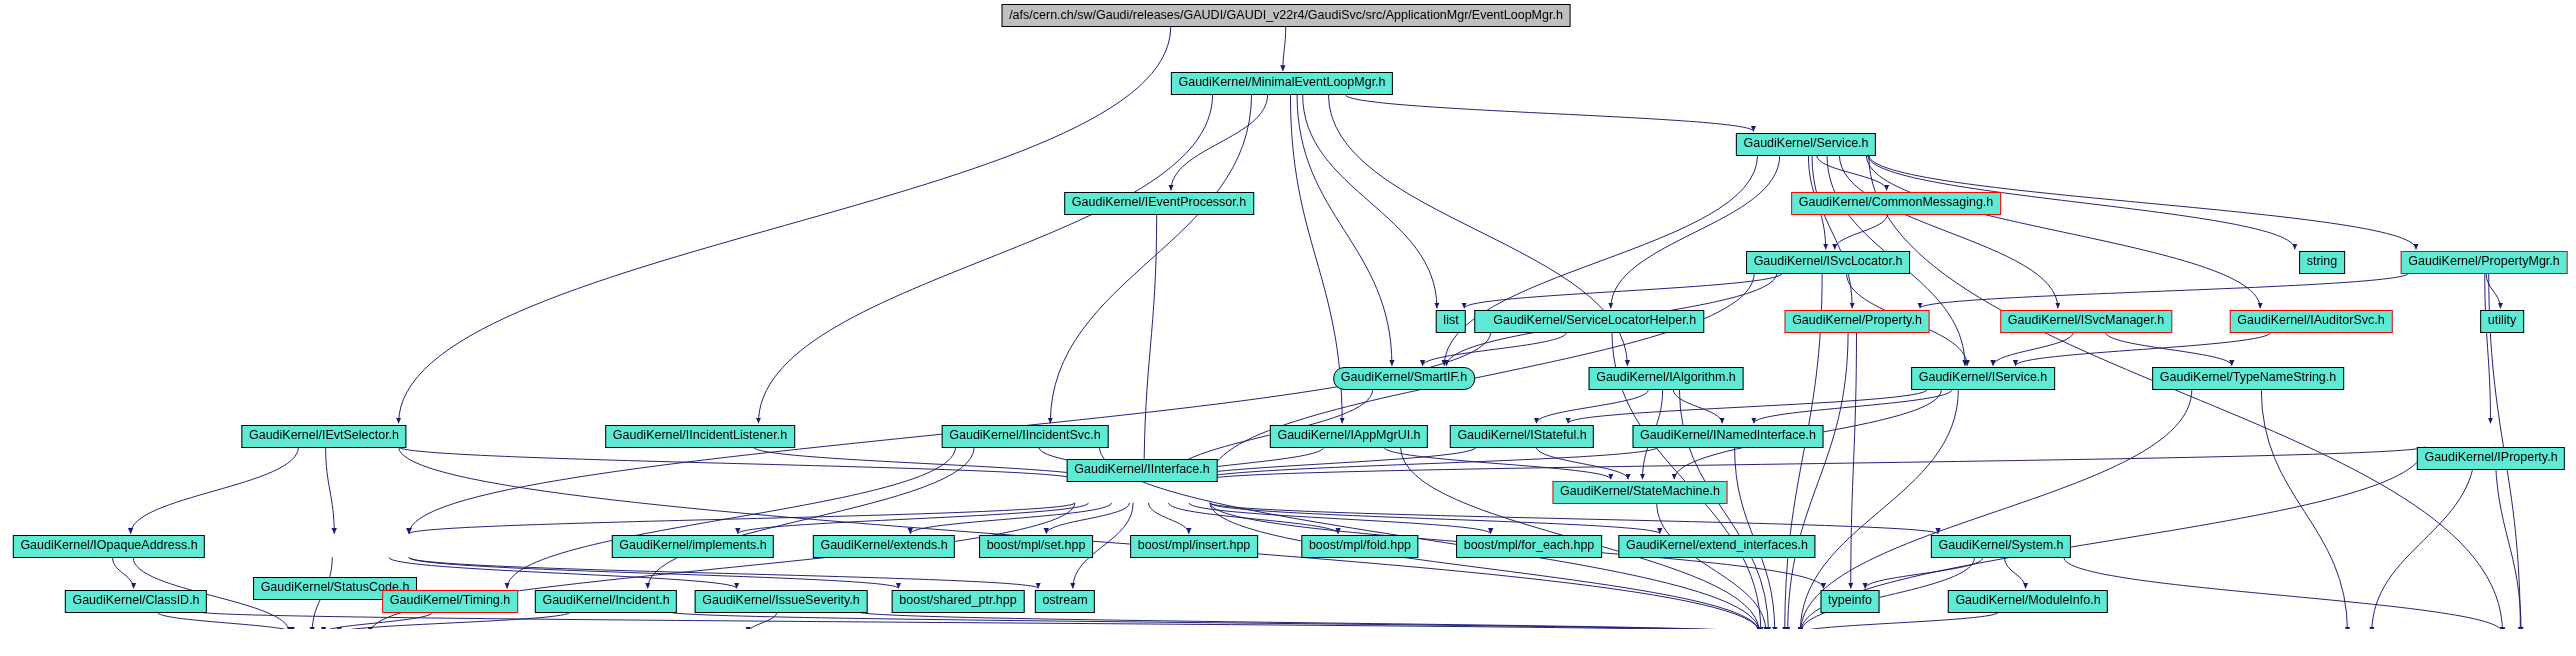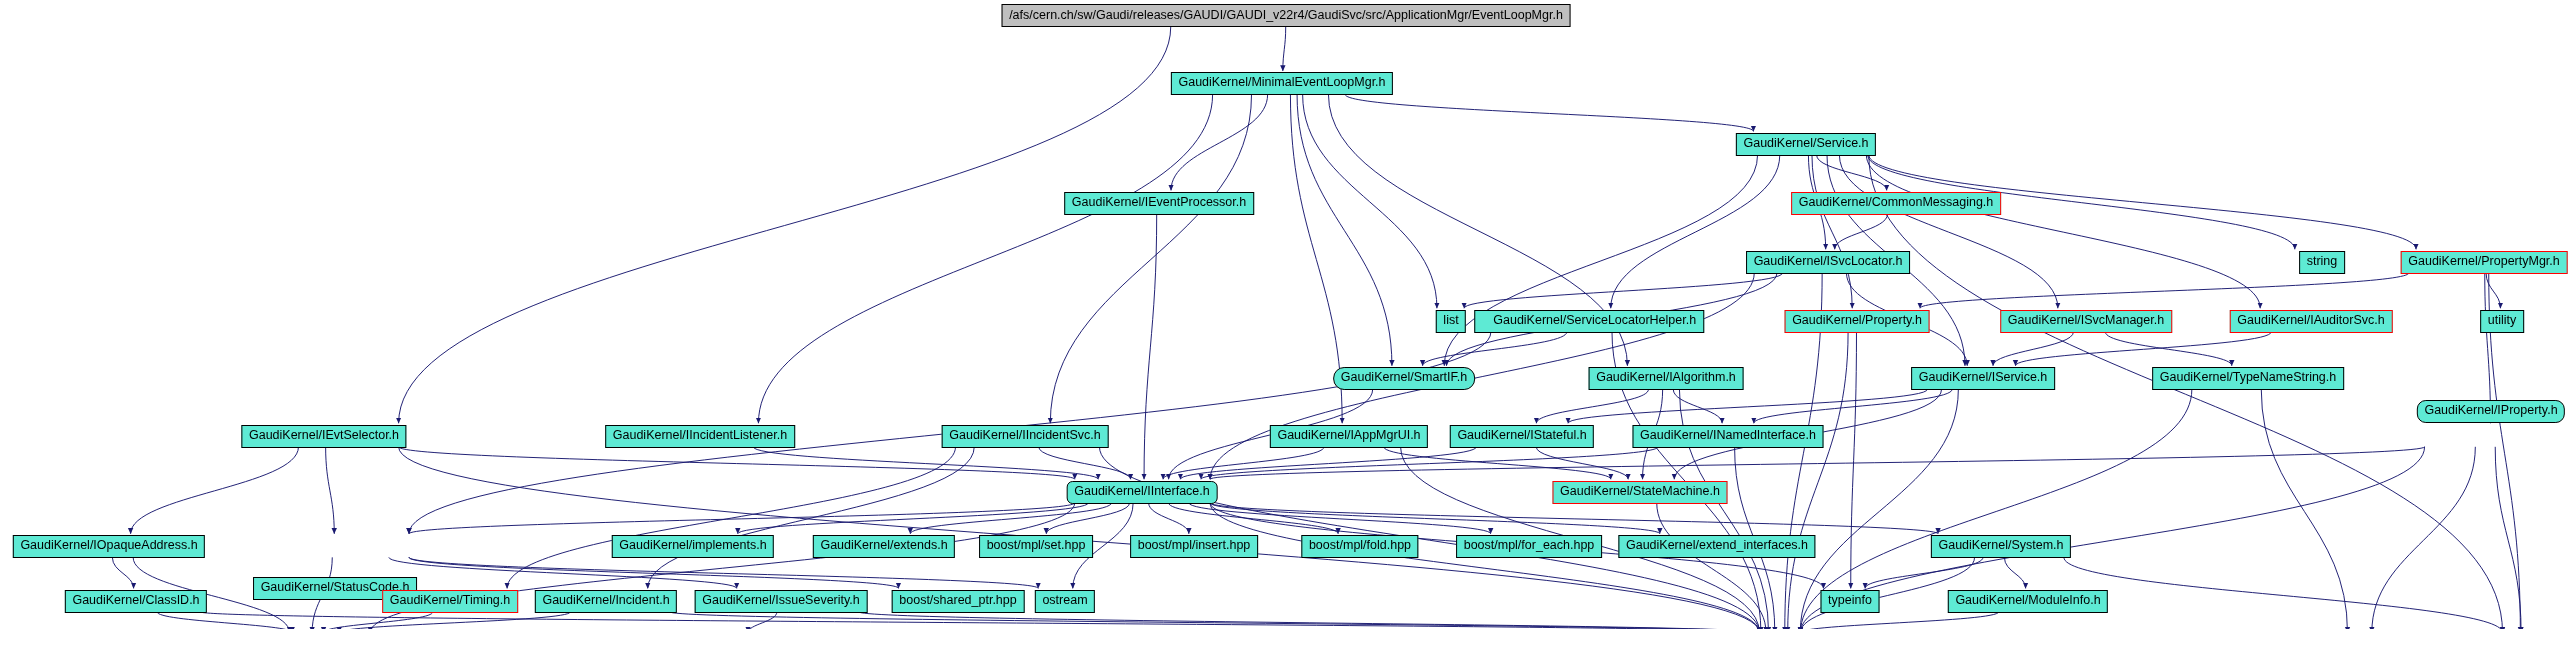--- a/index.html
+++ b/index.html
@@ -170,22 +170,22 @@
       <div class="node" style="left: 1404px; top: 367px; border-radius: 11px;">GaudiKernel/SmartIF.h</div>
       <div class="node" style="left: 1666px; top: 367px;">GaudiKernel/IAlgorithm.h</div>
       <div class="node" style="left: 1983px; top: 367px;">GaudiKernel/IService.h</div>
       <div class="node" style="left: 2248px; top: 367px;">GaudiKernel/TypeNameString.h</div>
       <div class="node" style="left: 324px; top: 425px;">GaudiKernel/IEvtSelector.h</div>
       <div class="node" style="left: 700px; top: 425px;">GaudiKernel/IIncidentListener.h</div>
       <div class="node" style="left: 1025px; top: 425px;">GaudiKernel/IIncidentSvc.h</div>
       <div class="node" style="left: 1349px; top: 425px;">GaudiKernel/IAppMgrUI.h</div>
       <div class="node" style="left: 1522px; top: 425px;">GaudiKernel/IStateful.h</div>
       <div class="node" style="left: 1728px; top: 425px;">GaudiKernel/INamedInterface.h</div>
-      <div class="node" style="left: 2491px; top: 400px; border-radius: 9px;">GaudiKernel/IProperty.h</div>
-      <div class="node" style="left: 1142px; top: 481px; border-radius: 6px;">GaudiKernel/IInterface.h</div>
+      <div class="node" style="left: 2491px; top: 447px;">GaudiKernel/IProperty.h</div>
+      <div class="node" style="left: 1142px; top: 459px;">GaudiKernel/IInterface.h</div>
       <div class="node truncated" style="left: 1640px; top: 481px;">GaudiKernel/StateMachine.h</div>
       <div class="node" style="left: 109px; top: 535px;">GaudiKernel/IOpaqueAddress.h</div>
       <div class="node" style="left: 335px; top: 535px; margin-top: 42px;">GaudiKernel/StatusCode.h</div>
       <div class="node" style="left: 693px; top: 535px;">GaudiKernel/implements.h</div>
       <div class="node" style="left: 884px; top: 535px;">GaudiKernel/extends.h</div>
       <div class="node" style="left: 1036px; top: 535px;">boost/mpl/set.hpp</div>
       <div class="node" style="left: 1194px; top: 535px;">boost/mpl/insert.hpp</div>
       <div class="node" style="left: 1360px; top: 535px;">boost/mpl/fold.hpp</div>
       <div class="node" style="left: 1529px; top: 535px;">boost/mpl/for_each.hpp</div>
       <div class="node" style="left: 1717px; top: 535px;">GaudiKernel/extend_interfaces.h</div>

